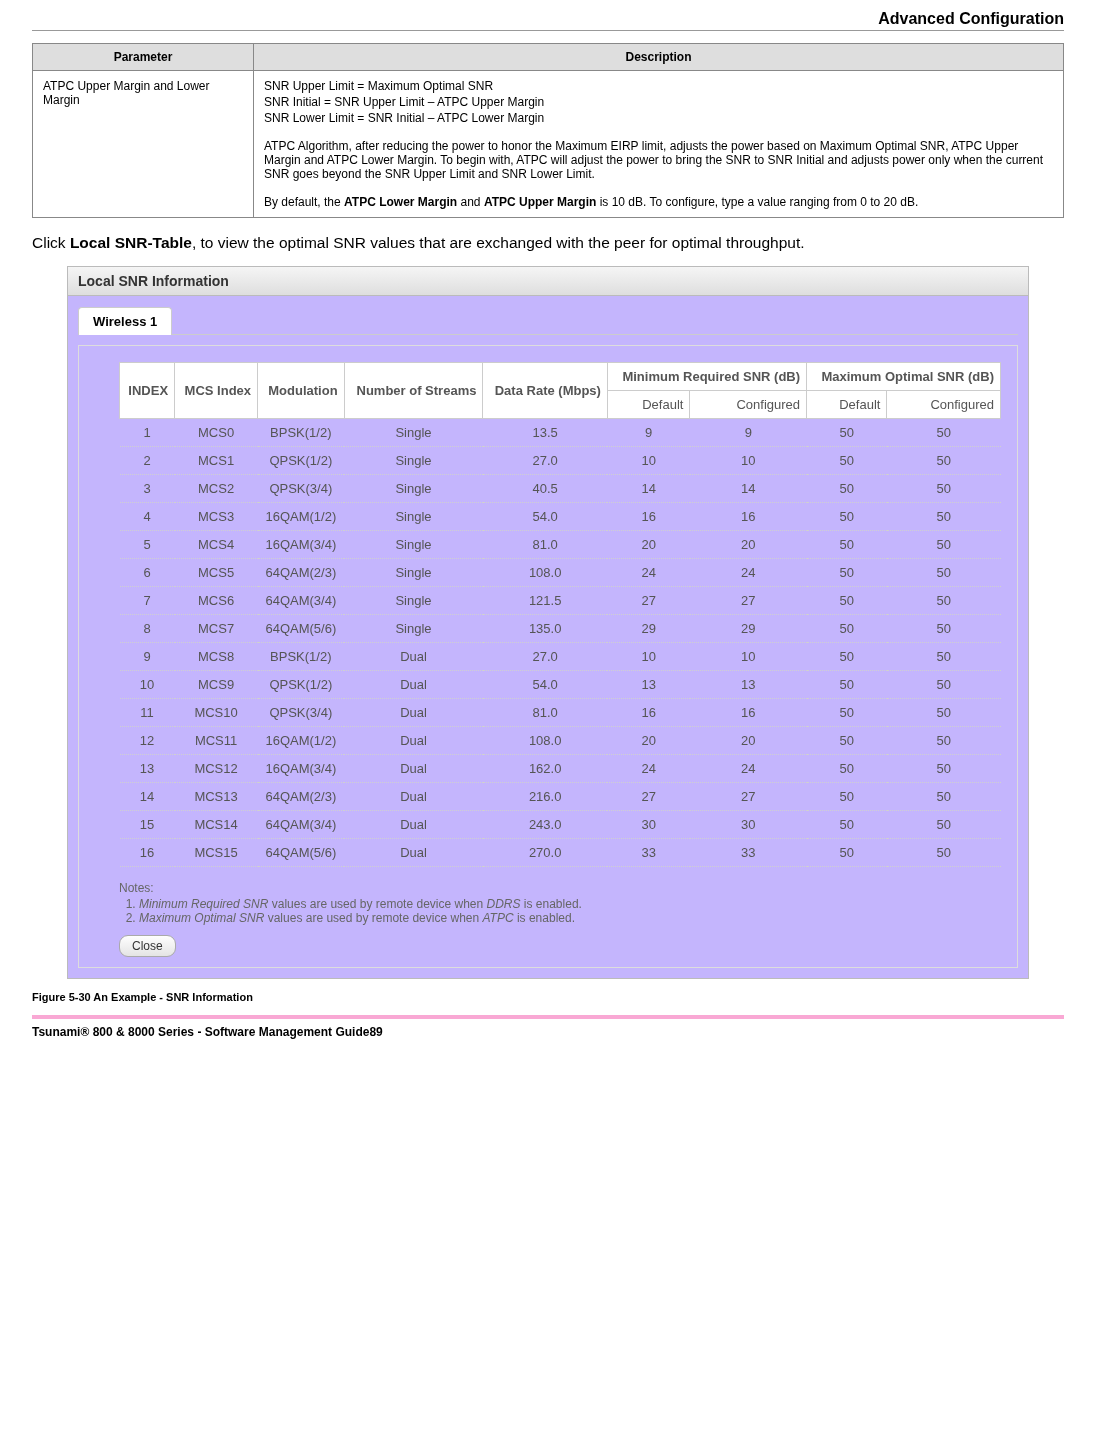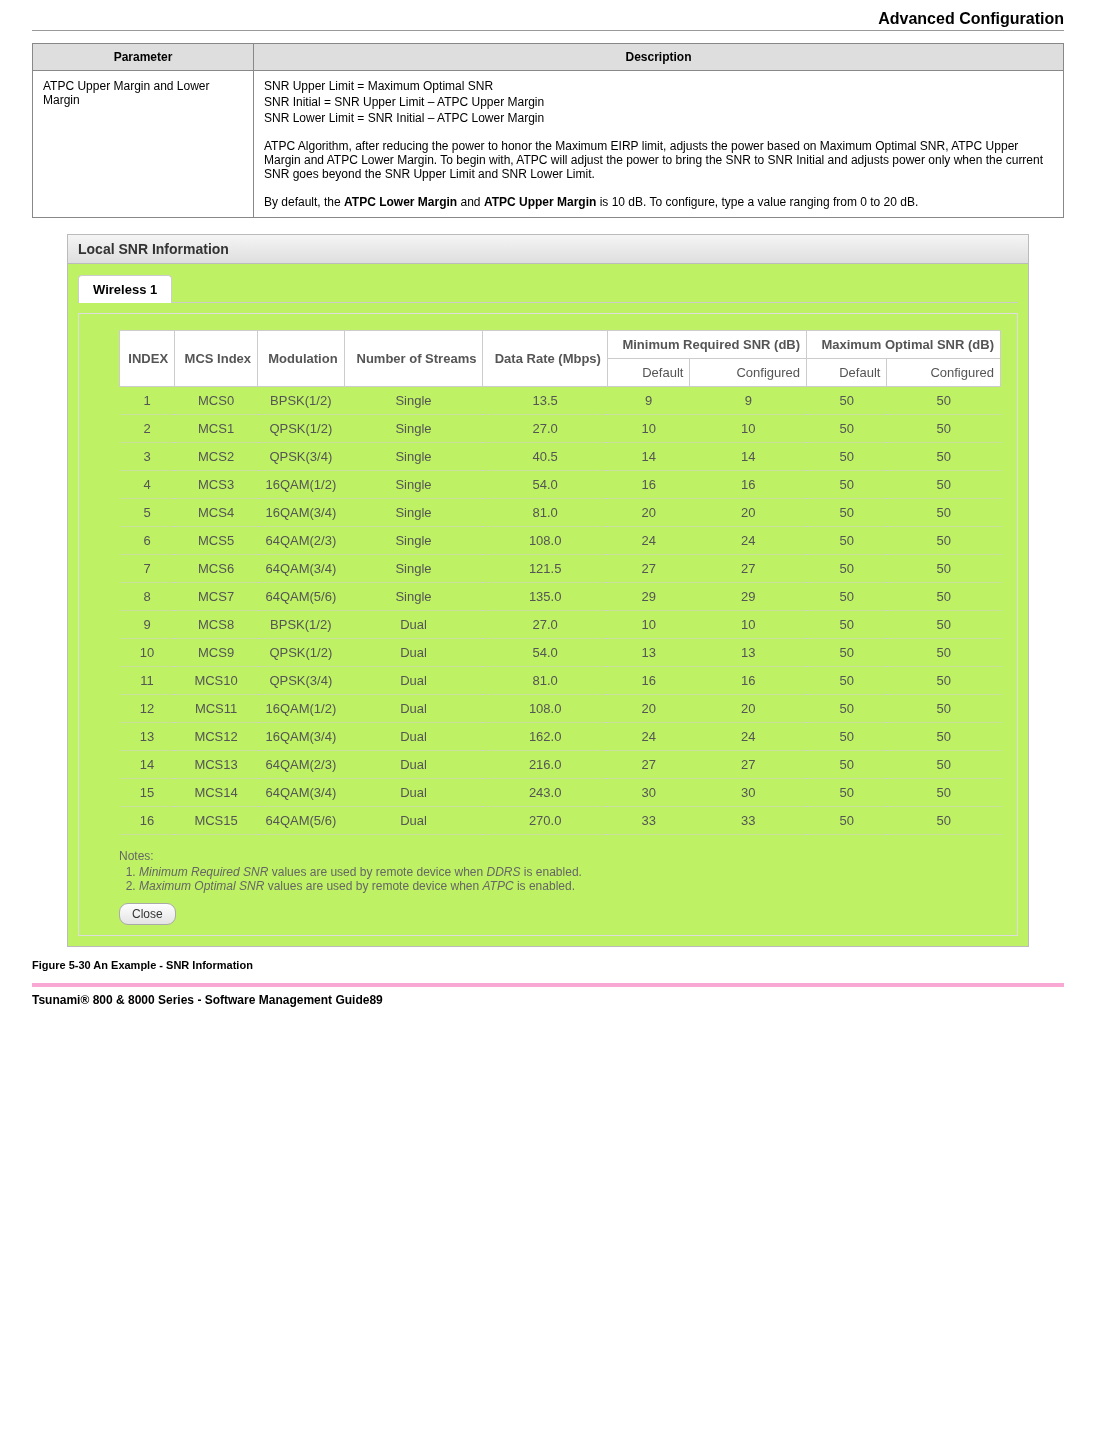--- a/index.html
+++ b/index.html
@@ -45,21 +45,21 @@
     .desc-line { margin: 0 0 2px 0; }
     .desc-para { margin: 14px 0 0 0; }
     .instruction {
       font-size: 15.5px;
       margin: 6px 0 14px 0;
     }
     .modal-outer {
       border: 1.5px solid #bbb;
       margin: 0 auto 12px auto;
       width: 960px;
-      background: #bef264;
+      background: #c4b5fd;
     }
     .modal-titlebar {
       background: linear-gradient(#f5f5f5, #dedede);
       border-bottom: 1px solid #bbb;
       padding: 6px 10px;
       font-weight: bold;
       color: #333;
       font-size: 14px;
     }
     .modal-body {
@@ -177,20 +177,23 @@
           <div class="desc-line">SNR Lower Limit = SNR Initial – ATPC Lower Margin</div>
           <div class="desc-para">ATPC Algorithm, after reducing the power to honor the Maximum EIRP limit, adjusts the power based on Maximum Optimal SNR, ATPC Upper Margin and ATPC Lower Margin. To begin with, ATPC will adjust the power to bring the SNR to SNR Initial and adjusts power only when the current SNR goes beyond the SNR Upper Limit and SNR Lower Limit.</div>
           <div class="desc-para">
             <span>By default, the </span><span class="inline-bold">ATPC Lower Margin</span><span> and </span><span class="inline-bold">ATPC Upper Margin</span><span> is 10 dB. To configure, type a value ranging from 0 to 20 dB.</span>
           </div>
         </td>
       </tr>
     </tbody>
   </table>
 
+  <div class="instruction">
+    <span>Click </span><span class="inline-bold">Local SNR-Table</span><span>, to view the optimal SNR values that are exchanged with the peer for optimal throughput.</span>
+  </div>
 
   <div class="modal-outer">
     <div class="modal-titlebar">Local SNR Information</div>
     <div class="modal-body">
       <div class="tabs">
         <div class="tab">Wireless 1</div>
       </div>
       <div class="inner-content">
         <table class="snr-table">
           <thead>

